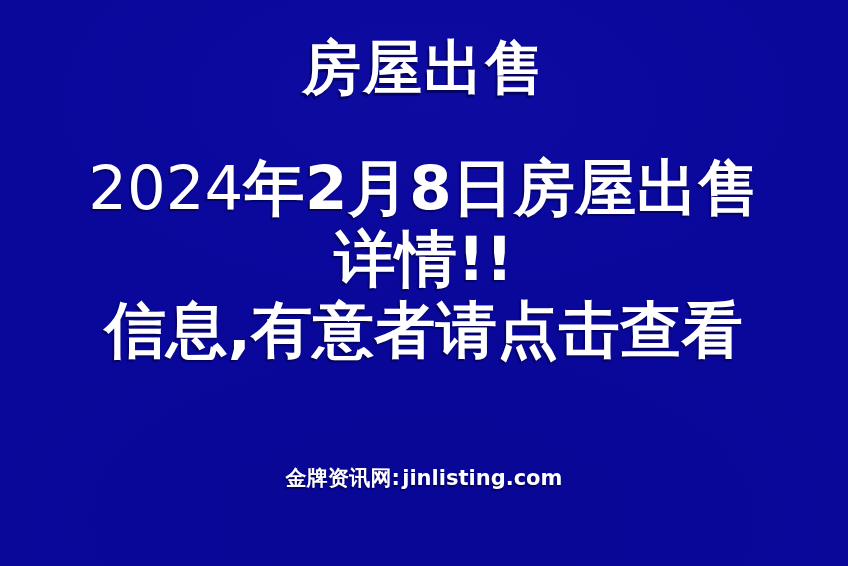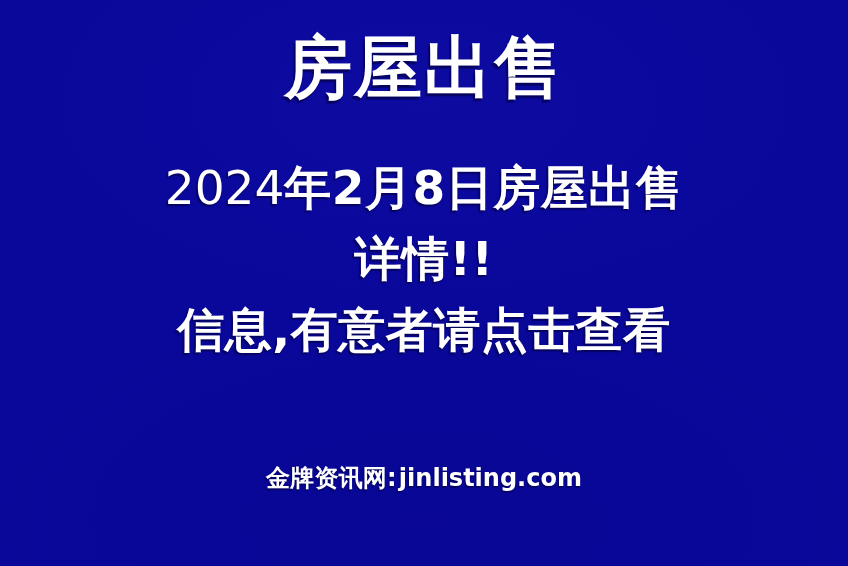--- a/index.html
+++ b/index.html
@@ -37,39 +37,39 @@
   }
 
   
   .headline {
     position: absolute;
     left: 0;
     right: 0;
     top: 26px;
     text-align: center;
     color: #ffffff;
-    font-size: 68px;
+    font-size: 59px;
     font-weight: 700;
     line-height: 84px;
     letter-spacing: 2px;
     white-space: nowrap;
     text-shadow:
       -2px 3px 0 rgba(3,2,70,0.55),
       -1px 2px 2px rgba(3,2,70,0.45);
   }
 
   
   .body-copy {
     position: absolute;
     left: 0;
     right: 0;
     top: 152px;
     text-align: center;
     color: #ffffff;
-    font-size: 47px;
+    font-size: 61px;
     font-weight: 700;
     line-height: 71px;
     letter-spacing: 0.5px;
     text-shadow:
       -2px 2px 0 rgba(3,2,70,0.5),
       -1px 2px 2px rgba(3,2,70,0.4);
   }
   .body-line {
     display: block;
     white-space: nowrap;
@@ -81,21 +81,21 @@
   }
 
   
   .footer {
     position: absolute;
     left: 0;
     right: 0;
     top: 462px;
     text-align: center;
     color: #ffffff;
-    font-size: 24px;
+    font-size: 21px;
     font-weight: 700;
     line-height: 32px;
     letter-spacing: 0.2px;
     white-space: nowrap;
     text-shadow:
       -1px 2px 0 rgba(3,2,70,0.5),
       -1px 1px 2px rgba(3,2,70,0.4);
   }
   .footer .site-label { margin-right: 2px; }
   .footer .site-url { letter-spacing: 0; }

